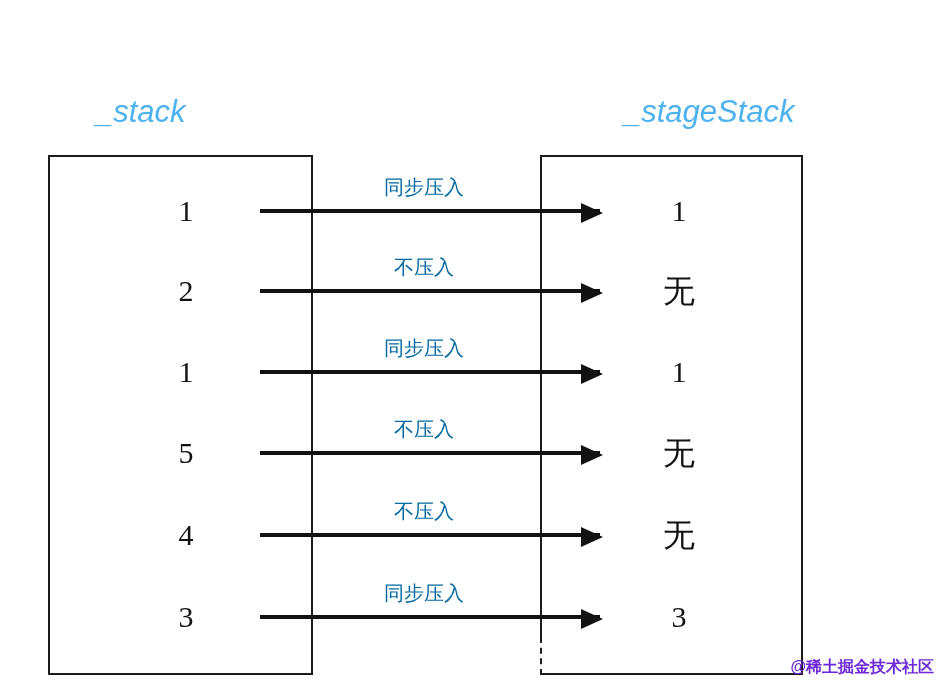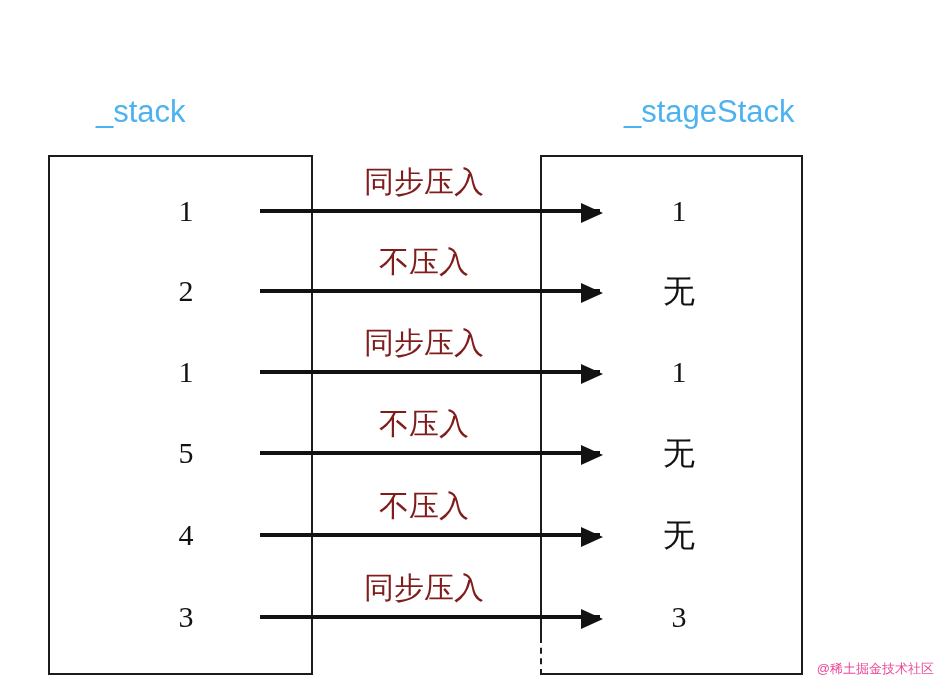--- a/index.html
+++ b/index.html
@@ -20,20 +20,21 @@
 
   
   .col-title {
     position: absolute;
     font-family: "Liberation Sans", sans-serif;
     font-size: 31px;
     font-weight: 400;
     color: #4db2ef;
     white-space: nowrap;
     letter-spacing: 0px;
+    font-style: italic;
   }
   #title-stack { left: 96px;  top: 94px; }
   #title-stage { left: 588px; top: 94px; margin-left: 36px; }
 
   
   .stack-box {
     position: absolute;
     box-sizing: border-box;
     background: transparent;
   }
@@ -104,37 +105,38 @@
     width: 0;
     height: 0;
     border-left: 22px solid #121212;
     border-top: 10px solid transparent;
     border-bottom: 10px solid transparent;
   }
 
   
   .arrow-label {
     position: absolute;
-    font-size: 30px;
-    color: #7f1d1d;
+    font-size: 20px;
+    color: #0369a1;
     white-space: nowrap;
     transform: translate(-50%, -100%);
     left: 424px;
     line-height: 1.1;
   }
 
   
   #watermark {
     position: absolute;
     right: 10px;
     bottom: 8px;
-    font-size: 13px;
-    color: #ec4899;
+    font-size: 16px;
+    color: #6d28d9;
     white-space: nowrap;
     font-family: "Liberation Sans", sans-serif;
+    font-weight: bold;
   }
 </style>
 </head>
 <body>
 
 <div id="canvas">
 
   <div class="col-title" id="title-stack">_stack</div>
   <div class="col-title" id="title-stage">_stageStack</div>
 

